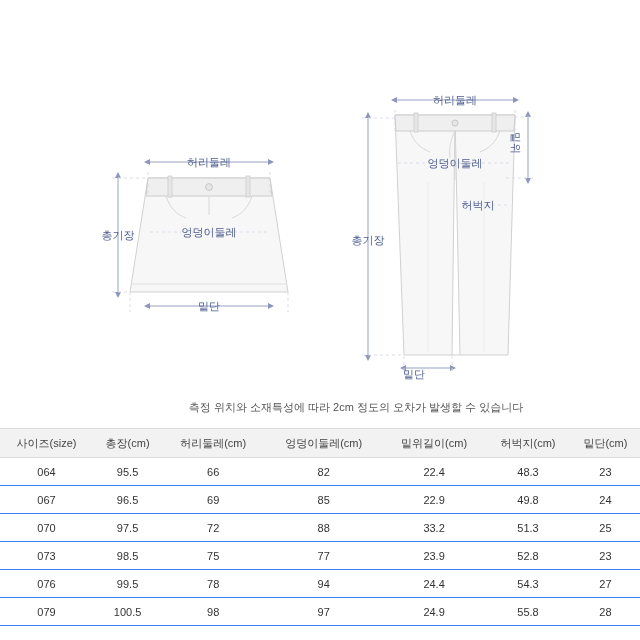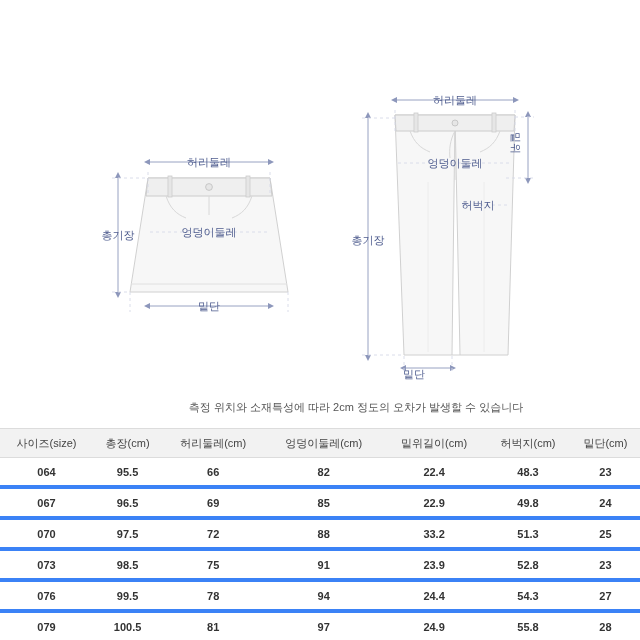--- a/index.html
+++ b/index.html
@@ -69,23 +69,22 @@
     font-weight: normal;
     height: 26px;
     border-top: 1px solid #dcdcdc;
     border-bottom: 1px solid #dcdcdc;
     text-align: center;
     margin-left: 32px;
   }
   .size-table td {
     height: 25px;
     text-align: center;
-    border-bottom: 4px solid #3b82f6;
+    border-bottom: 1px solid #3b82f6;
     color: #333333;
-    font-weight: bold;
   }
   .size-table tr td:first-child {
     color: #333333;
   }
 </style>
 </head>
 <body>
 
 <div class="page">
 
@@ -235,38 +234,38 @@
         <td>72</td>
         <td>88</td>
         <td>33.2</td>
         <td>51.3</td>
         <td>25</td>
       </tr>
       <tr>
         <td>073</td>
         <td>98.5</td>
         <td>75</td>
-        <td>91</td>
+        <td>77</td>
         <td>23.9</td>
         <td>52.8</td>
         <td>23</td>
       </tr>
       <tr>
         <td>076</td>
         <td>99.5</td>
         <td>78</td>
         <td>94</td>
         <td>24.4</td>
         <td>54.3</td>
         <td>27</td>
       </tr>
       <tr>
         <td>079</td>
         <td>100.5</td>
-        <td>81</td>
+        <td>98</td>
         <td>97</td>
         <td>24.9</td>
         <td>55.8</td>
         <td>28</td>
       </tr>
     </tbody>
   </table>
 
 </div>
 

